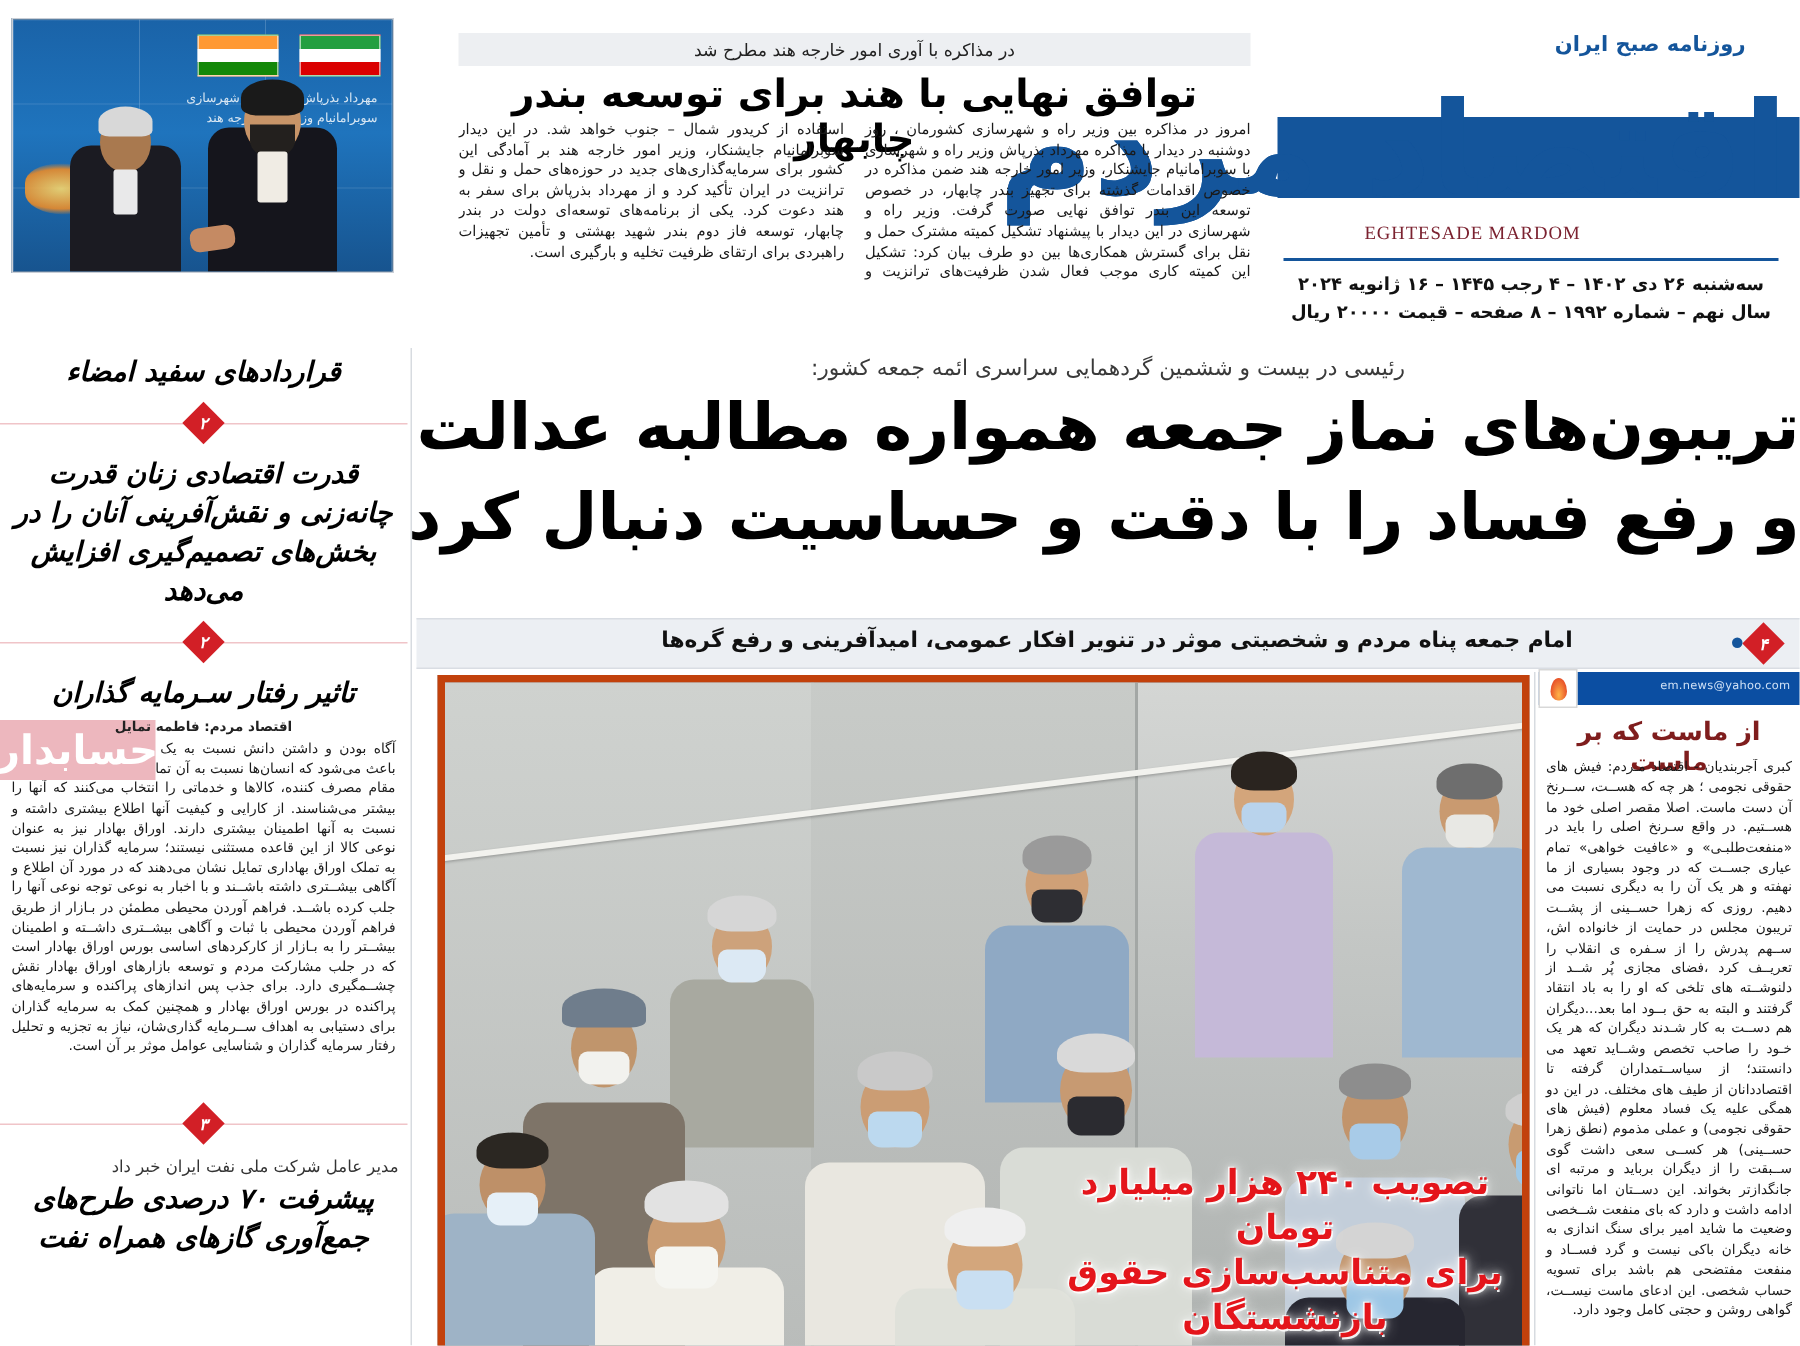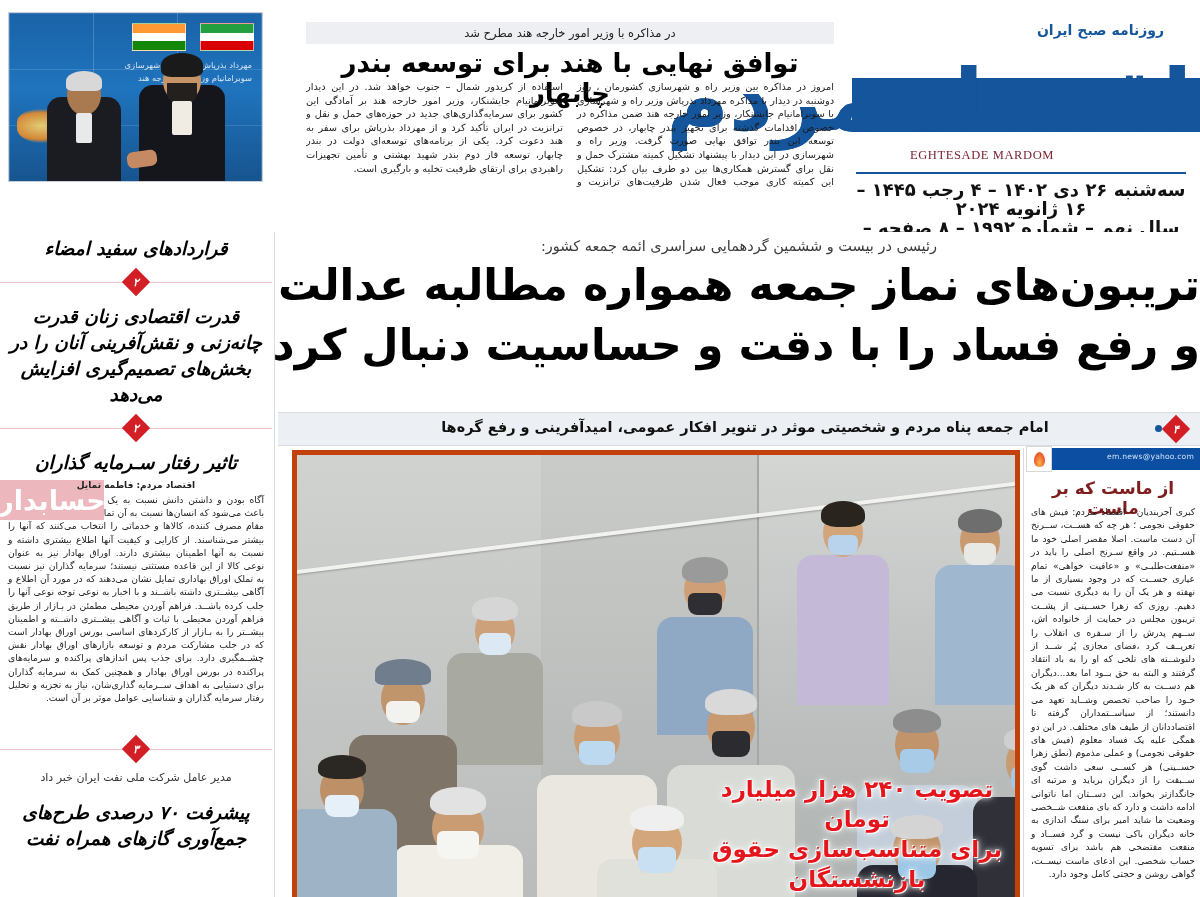--- a/index.html
+++ b/index.html
@@ -32,21 +32,21 @@
     text-shadow:0 0 0 #14559B;
   }
   .mast-latin{
     position:absolute;right:40px;top:148px;width:250px;text-align:left;
     font-size:12.5px;font-weight:normal;color:#7B2230;letter-spacing:.6px;
     font-family:"Liberation Serif",serif;
   }
   .mast-rule{position:absolute;right:14px;top:172px;width:330px;height:2px;background:#14559B;}
   .mast-date{
     position:absolute;right:14px;top:180px;width:330px;text-align:center;
-    font-size:18px;font-weight:bold;color:#111;line-height:19px;
+    font-size:12px;font-weight:bold;color:#111;line-height:19px;
   }
 
   
   .lead{position:absolute;right:366px;top:8px;width:528px;height:212px;}
   .lead-kicker{
     position:absolute;right:0;top:14px;width:528px;text-align:center;
     font-size:11.5px;color:#222;background:#EDEFF2;padding:4px 0;box-sizing:border-box;
   }
   .lead-title{
     position:absolute;right:0;top:40px;width:528px;text-align:center;
@@ -148,21 +148,21 @@
 
   
   .sidebar{position:absolute;left:0;top:232px;width:272px;height:665px;background:#fff;}
   .sb-sep{position:relative;height:30px;margin:6px 0;}
   .sb-sep .line{position:absolute;top:14px;left:0;right:0;height:1px;background:#F0C4C8;}
   .sb-sep .dm{position:absolute;left:50%;top:4px;transform:translateX(-50%);}
   .sb-title{
     text-align:center;font-weight:bold;color:#000;letter-spacing:-.4px;
     font-size:18.5px;line-height:26px;padding:0 6px;font-style:italic;
   }
-  .sb-kicker{text-align:center;font-size:11px;color:#333;margin-bottom:16px;padding:0 6px;}
+  .sb-kicker{font-size:11px;color:#333;margin-bottom:3px;padding:0 6px;}
   .sb-byline{text-align:center;font-size:9px;color:#222;font-weight:bold;margin:4px 0 3px;}
   .sb-body{
     font-size:9.2px;line-height:13.2px;color:#1a1a1a;text-align:justify;
     padding:0 8px;overflow:hidden;
   }
   .sb-stamp{
     position:absolute;left:0;width:104px;height:40px;background:#EDB7BE;
   }
   .sb-stamp .st-text{
     position:absolute;inset:0;display:flex;align-items:center;justify-content:center;
@@ -210,21 +210,21 @@
       </div>
       <div class="mast-latin">EGHTESADE MARDOM</div>
       <div class="mast-rule"></div>
       <div class="mast-date">
         <div>سه‌شنبه ۲۶ دی ۱۴۰۲ – ۴ رجب ۱۴۴۵ – ۱۶ ژانویه ۲۰۲۴</div>
         <div>سال نهم – شماره ۱۹۹۲ – ۸ صفحه – قیمت ۲۰۰۰۰ ریال</div>
       </div>
     </div>
 
     <div class="lead">
-      <div class="lead-kicker">در مذاکره با وزیر امور خارجه هند مطرح شد</div>
+      <div class="lead-kicker">در مذاکره با آوری امور خارجه هند مطرح شد</div>
       <div class="lead-title">توافق نهایی با هند برای توسعه بندر چابهار</div>
       <div class="lead-body">امروز در مذاکره بین وزیر راه و شهرسازی کشورمان ، روز دوشنبه در دیدار با مذاکره مهرداد بذرپاش وزیر راه و شهرسازی با سوبرامانیام جایشنکار، وزیر امور خارجه هند ضمن مذاکره در خصوص اقدامات گذشته برای تجهیز بندر چابهار، در خصوص توسعه این بندر توافق نهایی صورت گرفت. وزیر راه و شهرسازی در این دیدار با پیشنهاد تشکیل کمیته مشترک حمل و نقل برای گسترش همکاری‌ها بین دو طرف بیان کرد: تشکیل این کمیته کاری موجب فعال شدن ظرفیت‌های ترانزیت و استفاده از کریدور شمال – جنوب خواهد شد. در این دیدار سوبرامانیام جایشنکار، وزیر امور خارجه هند بر آمادگی این کشور برای سرمایه‌گذاری‌های جدید در حوزه‌های حمل و نقل و ترانزیت در ایران تأکید کرد و از مهرداد بذرپاش برای سفر به هند دعوت کرد. یکی از برنامه‌های توسعه‌ای دولت در بندر چابهار، توسعه فاز دوم بندر شهید بهشتی و تأمین تجهیزات راهبردی برای ارتقای ظرفیت تخلیه و بارگیری است.</div>
     </div>
 
     <div class="top-photo">
       <div class="tp-bg"></div>
       <div class="tp-grid"></div>
       <div class="tp-flag ind"></div>
       <div class="tp-flag irn"></div>
       <div class="tp-text">

